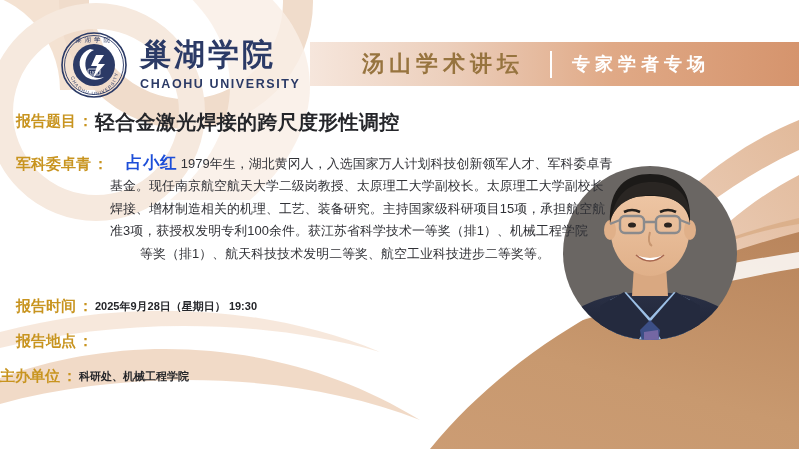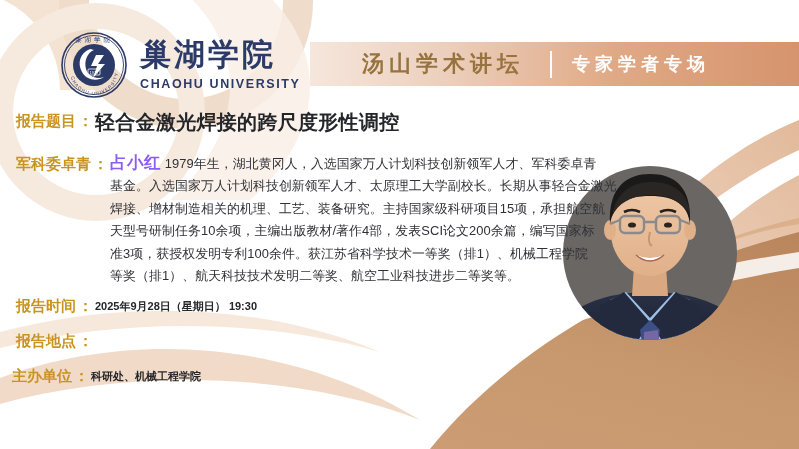--- a/index.html
+++ b/index.html
@@ -45,21 +45,21 @@
   #banner-divider{
     width:2px;height:27px;background:#ffffff;margin:0 20px 0 26px;flex:none;
   }
   #banner-sub{
     font-family:"Liberation Serif","DejaVu Serif",serif;
     font-size:18px;font-weight:700;color:#ffffff;letter-spacing:5px;
     white-space:nowrap;
   }
 
   
-  #content{position:absolute;left:0;top:0;width:726px;height:449px;}
+  #content{position:absolute;left:0;top:0;width:726px;height:449px;text-align:center;}
   .row{position:absolute;display:flex;align-items:flex-start;}
   .label{
     font-size:15px;font-weight:700;color:#c8941f;white-space:nowrap;
     line-height:26px;flex:none;
   }
   .colon{
     font-size:15px;font-weight:700;color:#c8941f;line-height:26px;
     padding:0 2px;flex:none;
   }
   .value{
@@ -69,25 +69,25 @@
   #row-title{left:16px;top:108px;}
   #row-title .value{font-size:20px;line-height:28px;letter-spacing:0.3px;}
 
   #row-bio{left:16px;top:151px;width:540px;}
   #bio-body{width:470px;}
   .bio-line{
     font-size:12.9px;line-height:22.4px;color:#303136;
     white-space:nowrap;letter-spacing:0.1px;
   }
   #bio-name{
-    font-size:16.5px;font-weight:700;color:#8b5cf6;letter-spacing:0.5px;
+    font-size:16.5px;font-weight:700;color:#1d4ed8;letter-spacing:0.5px;margin-left:16px;
   }
   #row-time{left:16px;top:293px;}
   #row-place{left:16px;top:328px;}
-  #row-host{left:12px;top:363px;}
+  #row-host{left:0;top:363px;}
   #row-time .value,#row-place .value,#row-host .value{font-size:11px;}
 </style>
 </head>
 <body>
 
 <div id="poster">
 
   <svg class="layer" viewBox="0 0 799 449" width="799" height="449" xmlns="http://www.w3.org/2000/svg">
     <defs>
       <linearGradient id="gTanBottom" x1="0" y1="0" x2="1" y2="0">
@@ -240,23 +240,22 @@
     </div>
 
     <div class="row" id="row-bio">
       <span class="label">军科委卓青</span>
       <span class="colon">：</span>
       <div id="bio-body">
         <div class="bio-line">
           <span id="bio-name">占小红</span>
           <span>1979年生，湖北黄冈人，入选国家万人计划科技创新领军人才、军科委卓青</span>
         </div>
-        <div class="bio-line">基金。入选国家万人计划科技创新领军人才、太原理工大学副校长。长期从事轻合金激光</div>
+        <div class="bio-line">基金。现任南京航空航天大学二级岗教授、太原理工大学副校长。太原理工大学副校长</div>
         <div class="bio-line">焊接、增材制造相关的机理、工艺、装备研究。主持国家级科研项目15项，承担航空航</div>
-        <div class="bio-line">天型号研制任务10余项，主编出版教材/著作4部，发表SCI论文200余篇，编写国家标</div>
         <div class="bio-line">准3项，获授权发明专利100余件。获江苏省科学技术一等奖（排1）、机械工程学院</div>
         <div class="bio-line">等奖（排1）、航天科技技术发明二等奖、航空工业科技进步二等奖等。</div>
       </div>
     </div>
 
     <div class="row" id="row-time">
       <span class="label">报告时间</span>
       <span class="colon">：</span>
       <span class="value">2025年9月28日（星期日） 19:30</span>
     </div>

